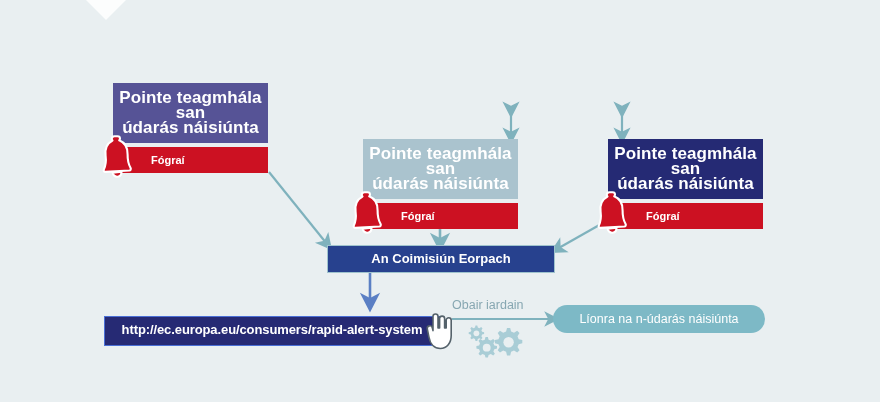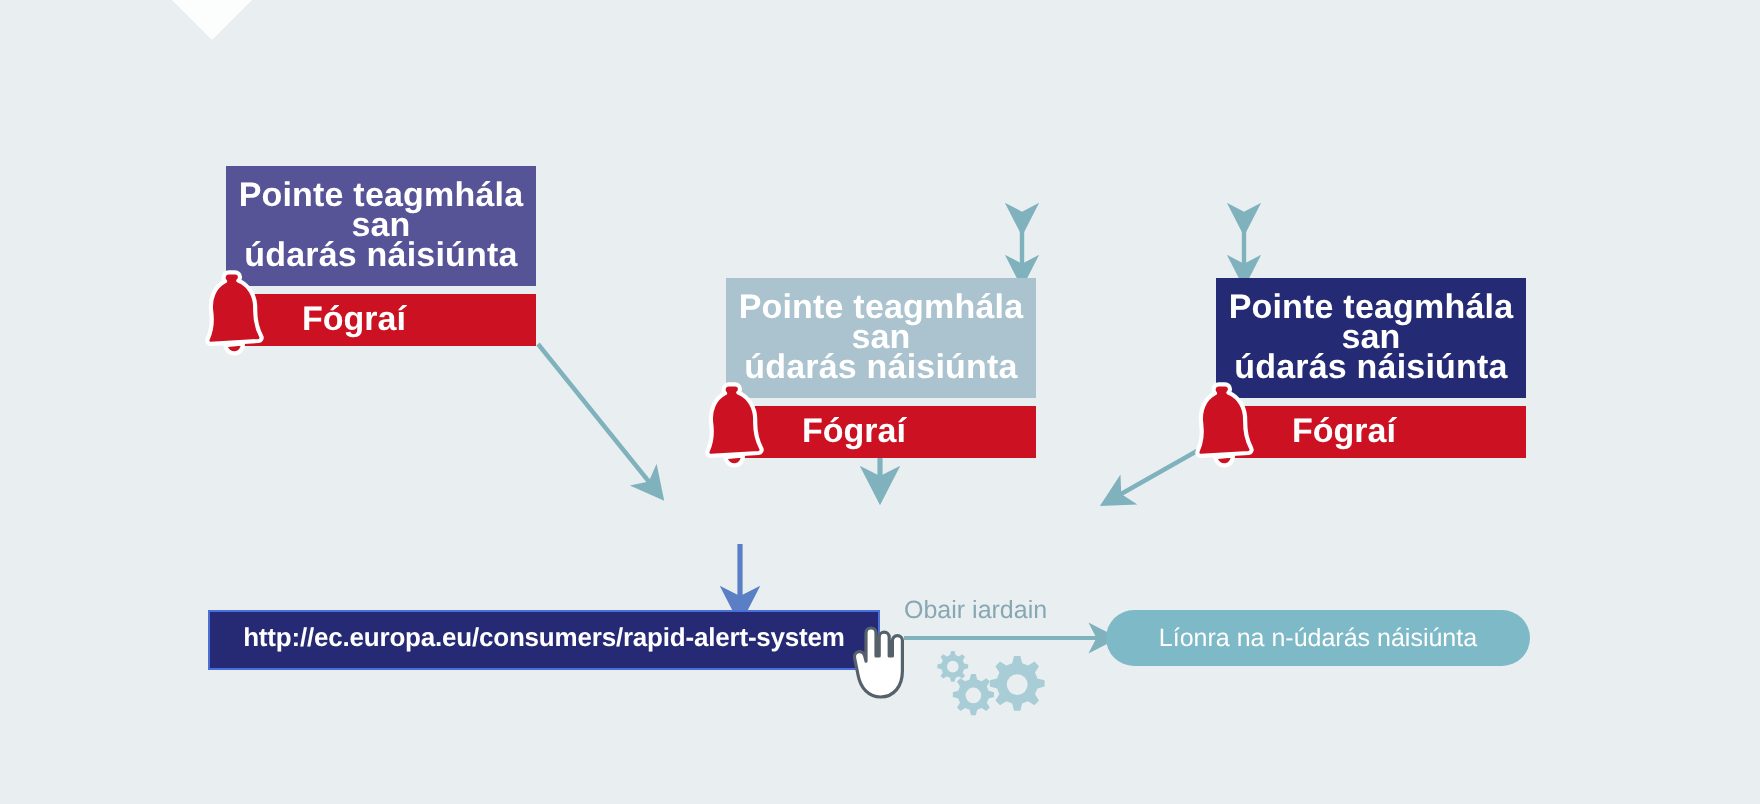--- a/index.html
+++ b/index.html
@@ -41,21 +41,21 @@
   .hdr-purple { background: #565396; }
   .hdr-navy   { background: #252a74; }
   .hdr-faded  { background: #aac3ce; }
 
   .alertbar {
     box-sizing: border-box;
     width: 100%;
     height: 26px;
     background: #cc1122;
     color: #ffffff;
-    font-size: 17px;
+    font-size: 11px;
     font-weight: bold;
     line-height: 26px;
     padding-left: 38px;
     margin-top: 4px;
     position: relative;
   }
   .alertbar.faded-red { background: #cc1122; }
 
   .bell {
     position: absolute;
@@ -96,20 +96,21 @@
     background: #262a74;
     border: 1.5px solid #4a6fd6;
     color: #ffffff;
     font-size: 13px;
     font-weight: bold;
     text-align: center;
     line-height: 26px;
     height: 30px;
     box-sizing: border-box;
     letter-spacing: -.1px;
+    margin-top: 11px;
   }
 
   
   .pill {
     background: #7db9c6;
     border-radius: 16px;
     color: #ffffff;
     font-size: 12.5px;
     text-align: center;
     line-height: 28px;
@@ -228,20 +229,23 @@
                  C29.6,11.5 32.8,16.9 32.6,23.6 C32.5,28.8 33.4,33.0 35.6,37.1
                  C36.2,38.2 35.5,39.4 34.3,39.5 L10.4,40.9 C9.1,41.0 8.3,39.7 8.8,38.6
                  C10.8,34.2 11.3,29.9 10.6,24.8 C9.7,18.1 12.3,12.3 17.5,9.6
                  C17.0,9.1 16.7,8.4 16.8,7.7 C16.9,6.3 18.0,5.2 19.4,5.2 Z" fill="#cc1122" stroke="#ffffff" stroke-width="2.1" stroke-linejoin="round"></path>
         <path d="M17.6,41.6 C18.2,44.3 20.3,46.0 22.7,45.7 C25.0,45.4 26.6,43.3 26.5,40.7 Z" fill="#cc1122" stroke="#ffffff" stroke-width="2.1" stroke-linejoin="round"></path>
       </svg>
       <span>Fógraí</span>
     </div>
   </div>
 
+  <div class="node commission" style="left:327px; top:245px; width:228px;">
+    <span>An Coimisiún Eorpach</span>
+  </div>
 
   <div class="node urlbar" style="left:104px; top:305px; width:336px;">
     <span>http://ec.europa.eu/consumers/rapid-alert-system</span>
   </div>
 
   <svg class="cursor-hand" style="left:424px; top:312px; width:32px; height:40px;" viewBox="0 0 32 40" xmlns="http://www.w3.org/2000/svg">
     <path d="M11.5,2 C13.0,2 14.0,3.1 14.0,4.5 L14.0,16.0 L15.6,16.0 L15.6,6.6
              C15.6,5.2 16.7,4.1 18.1,4.1 C19.5,4.1 20.6,5.2 20.6,6.6 L20.6,16.0
              L22.2,16.0 L22.2,8.3 C22.2,6.9 23.3,5.8 24.7,5.8 C26.1,5.8 27.2,6.9 27.2,8.3
              L27.2,23.5 C27.2,31.0 23.0,36.5 16.3,36.5 C10.4,36.5 6.2,32.1 5.0,25.4

